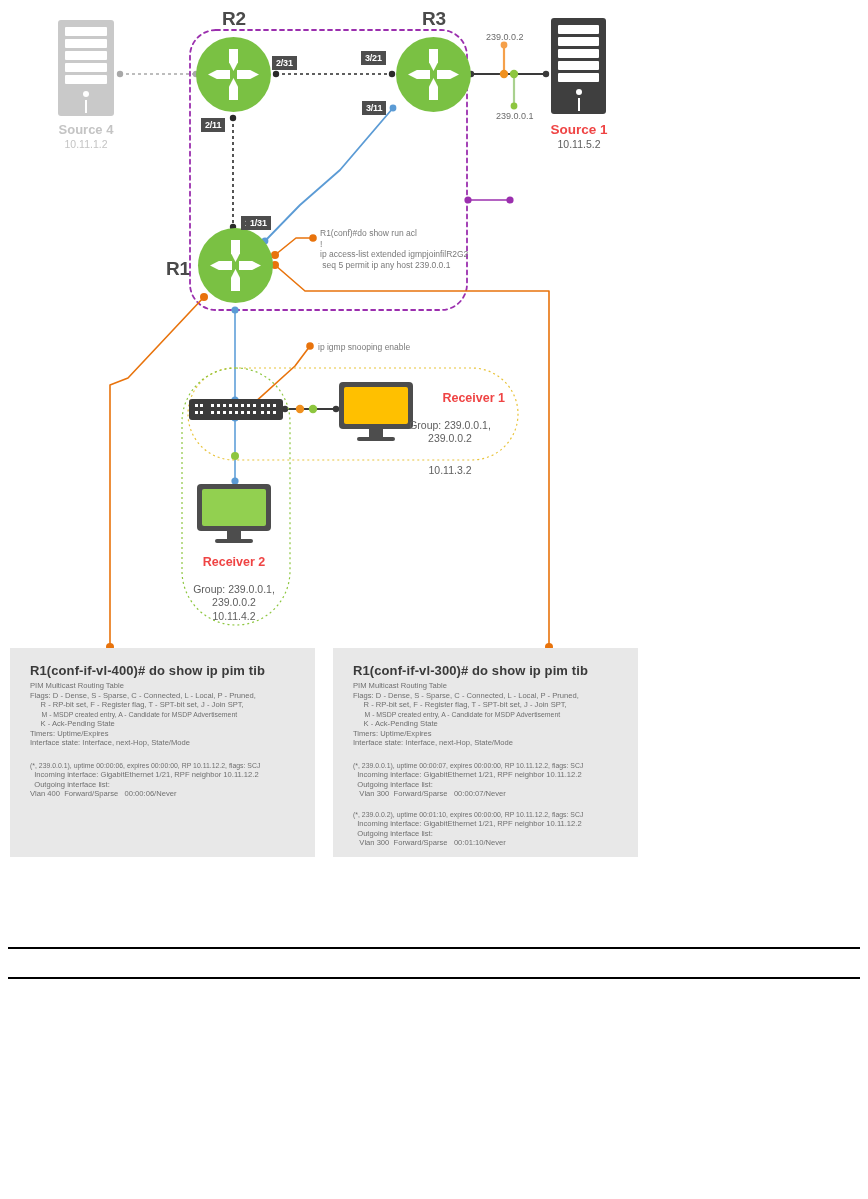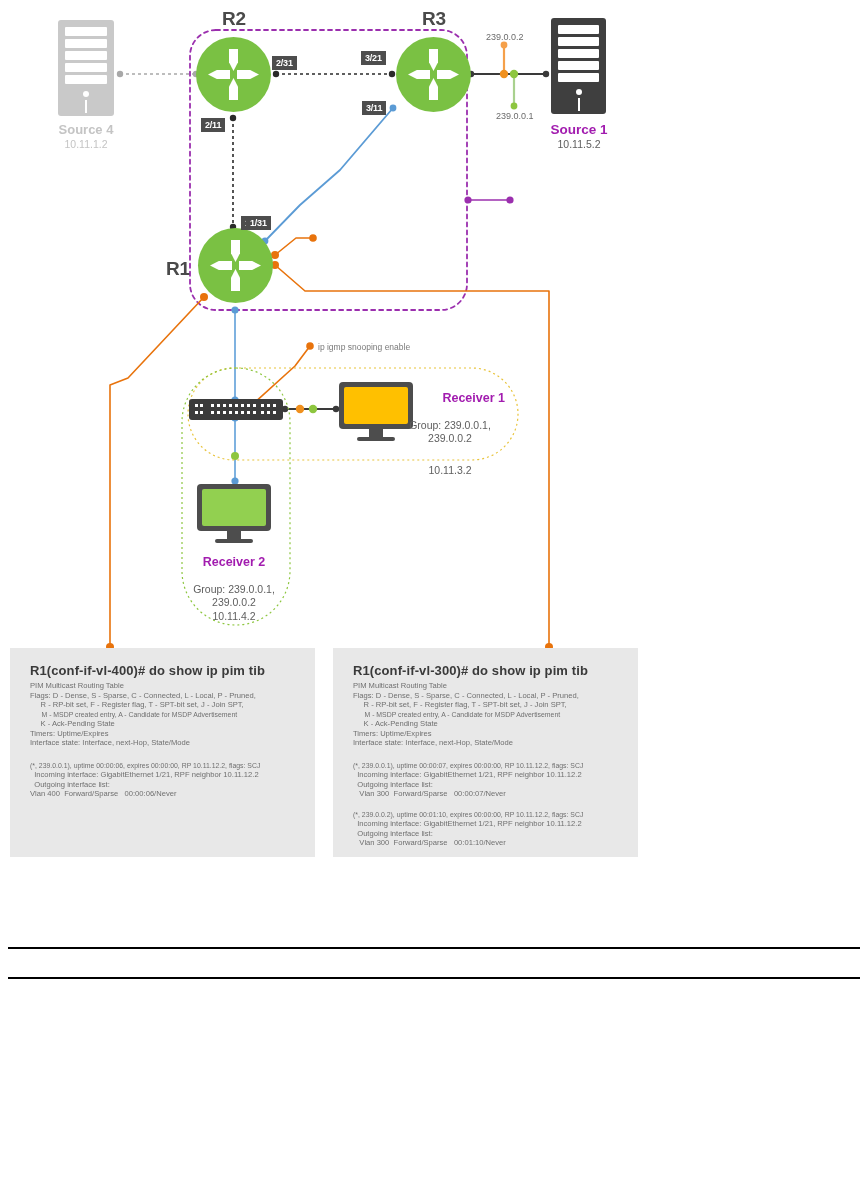--- a/index.html
+++ b/index.html
@@ -11,21 +11,21 @@
   }
   #stage{position:absolute;left:0;top:0;width:868px;height:1199px;}
   svg.layer{position:absolute;left:0;top:0;width:868px;height:1199px;overflow:visible;}
 
   
   .node-title{
     position:absolute;font-weight:bold;color:#4a4a4a;font-size:19px;
     letter-spacing:-0.2px;white-space:nowrap;
   }
   .host-name{
-    position:absolute;font-weight:bold;color:#a21caf;font-size:13px;
+    position:absolute;font-weight:bold;color:#ef4444;font-size:13px;
     white-space:nowrap;text-align:center;
   }
   .host-sub{
     position:absolute;color:#5e5e5e;font-size:10.5px;
     white-space:nowrap;text-align:center;line-height:13px;
   }
   .dim{color:#c4c4c4 !important;}
   .port-label{
     position:absolute;background:#4d4d4d;color:#ffffff;font-size:9px;
     font-weight:bold;padding:2px 4px 2px 4px;line-height:10px;
@@ -263,20 +263,24 @@
     <div class="bezel" style="left:0;top:0;width:74px;height:47px;"></div>
     <div class="screen" style="left:5px;top:5px;width:64px;height:37px;background:#92d050;"></div>
     <div class="neck" style="left:30px;top:47px;width:14px;height:8px;"></div>
     <div class="base" style="left:18px;top:55px;width:38px;height:4px;"></div>
   </div>
   <div class="host-name" style="left:179px;top:555px;width:110px;font-size:12.5px;">Receiver 2</div>
   <div class="host-sub" style="left:179px;top:570px;width:110px;margin-top:40px;">10.11.4.2</div>
   <div class="host-sub" style="left:174px;top:583px;width:120px;white-space:pre-line;">Group: 239.0.0.1,
 239.0.0.2</div>
 
+  <div class="annot" style="left:320px;top:228px;">R1(conf)#do show run acl
+!
+ip access-list extended igmpjoinfilR2G2
+ seq 5 permit ip any host 239.0.0.1</div>
   <div class="annot" style="left:318px;top:342px;font-size:8.5px;">ip igmp snooping enable</div>
 
   <div class="term" style="left:10px;top:648px;width:305px;height:209px;">
     <div class="cmd" style="left:20px;top:15px;">R1(conf-if-vl-400)# do show ip pim tib</div>
     <div class="body" style="left:20px;top:33px;">PIM Multicast Routing Table
 Flags: D - Dense, S - Sparse, C - Connected, L - Local, P - Pruned,</div>
     <div class="body" style="left:20px;top:52px;">     R - RP-bit set, F - Register flag, T - SPT-bit set, J - Join SPT,</div>
     <div class="body small" style="left:20px;top:62px;">      M - MSDP created entry, A - Candidate for MSDP Advertisement</div>
     <div class="body" style="left:20px;top:71px;">     K - Ack-Pending State
 Timers: Uptime/Expires

